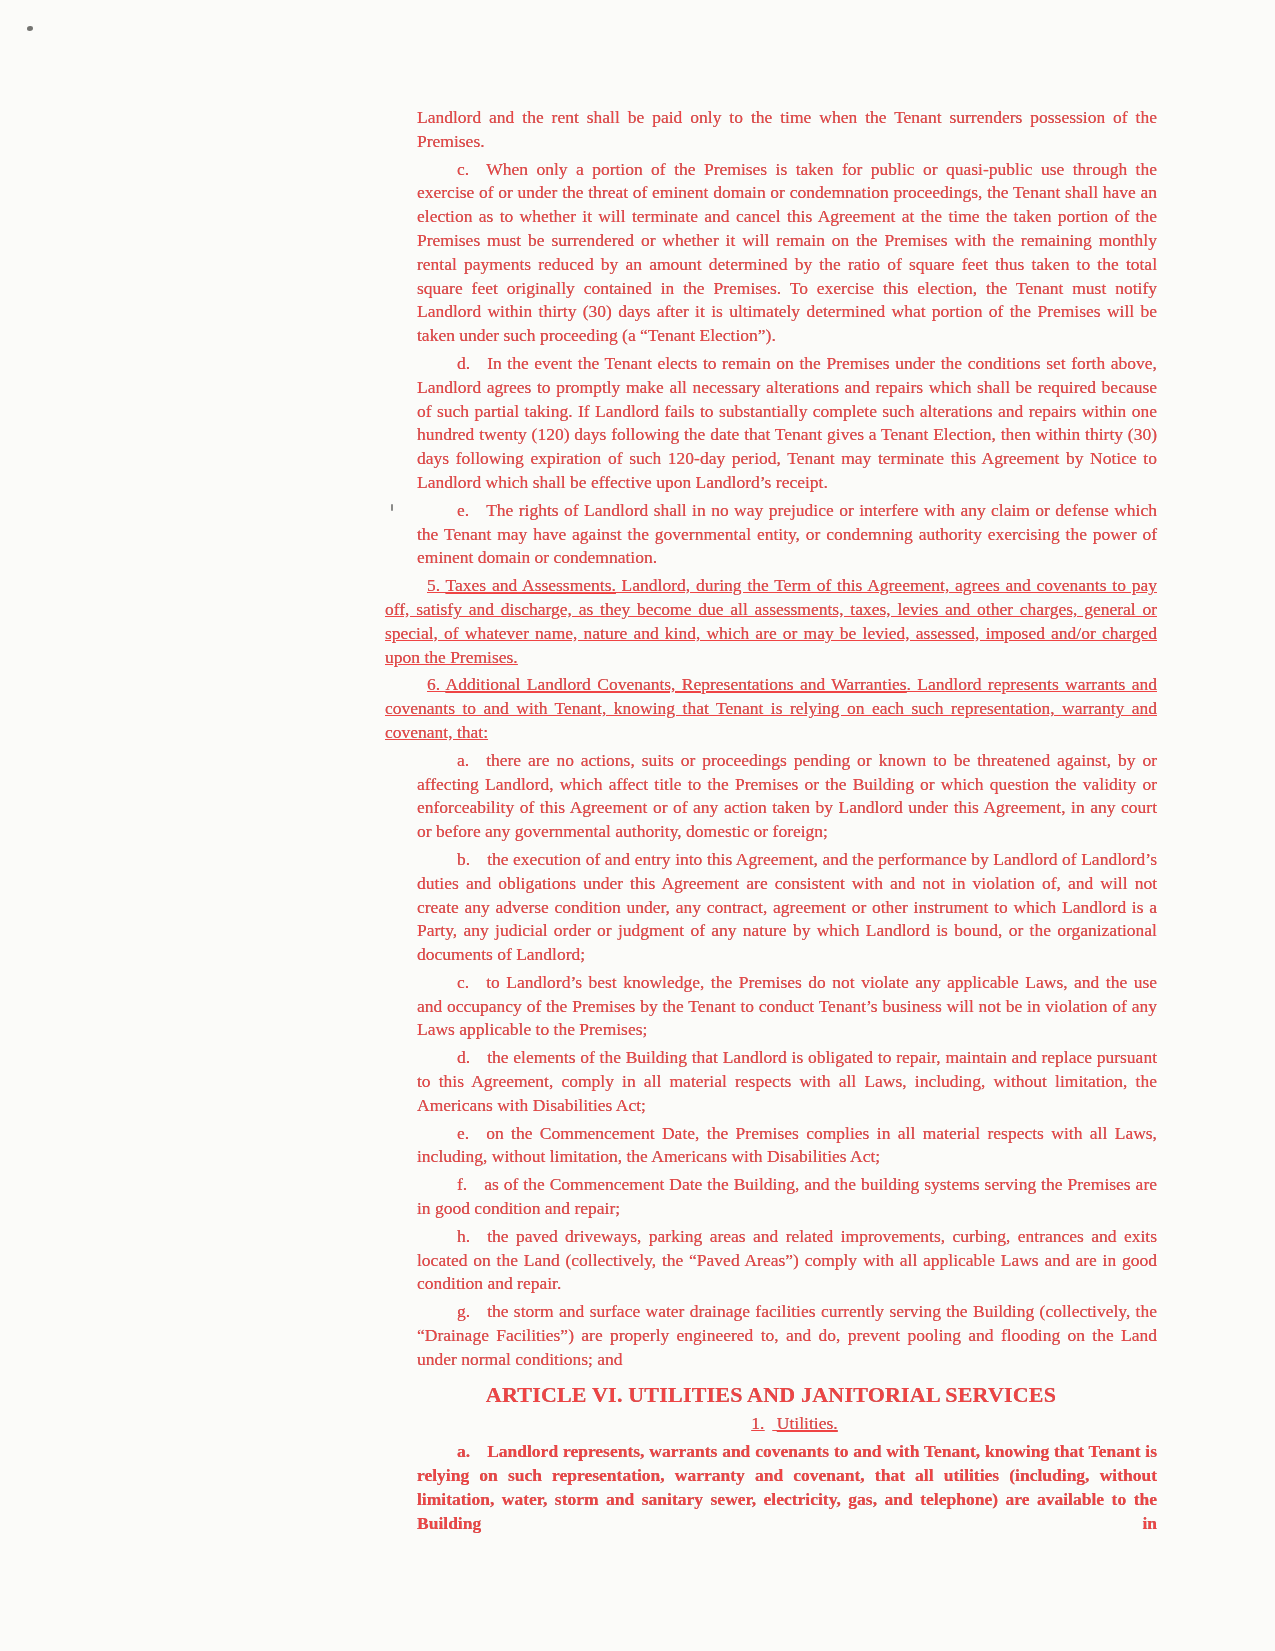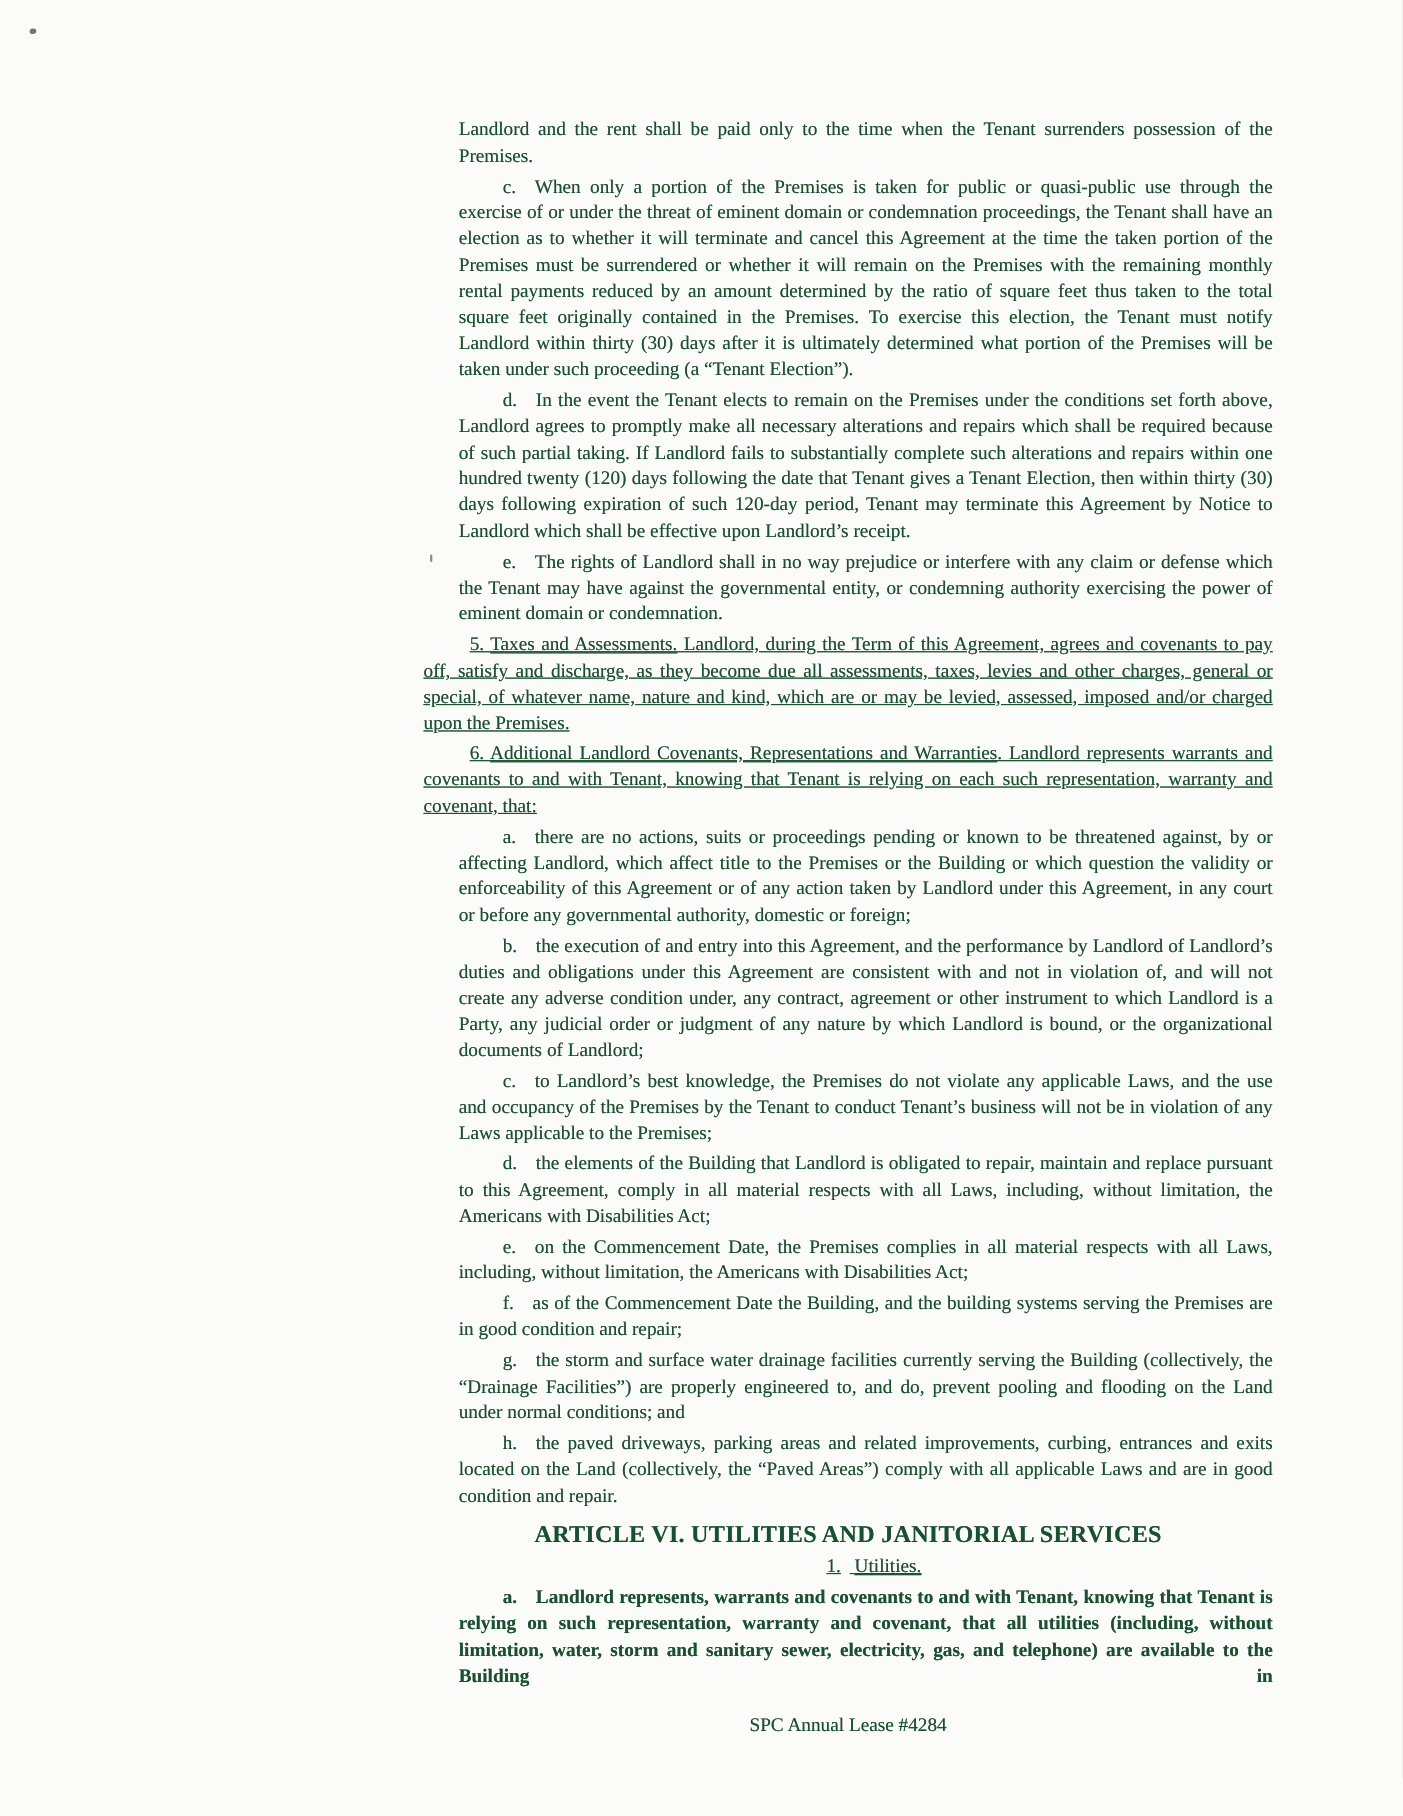--- a/index.html
+++ b/index.html
@@ -6,21 +6,21 @@
   html, body { background: #e8e8e6; }
   body {
     width: 1275px;
     font-family: "Liberation Serif", "DejaVu Serif", serif;
   }
   .page {
     position: relative;
     width: 1275px;
     height: 1651px;
     background: #fbfbf9;
-    color: #14532d;
+    color: #ef4444;
     padding: 102px 118px 0 385px;
     overflow: hidden;
     font-size: 17.5px;
     line-height: 23.8px;
     text-shadow: 0 0 0.5px rgba(25,25,25,0.55);
   }
   .speck {
     position: absolute;
     left: 27px; top: 26px;
     width: 6px; height: 5px;
@@ -80,26 +80,25 @@
   <p class="para sub"><span class="plabel">b.</span><span>the execution of and entry into this Agreement, and the performance by Landlord of Landlord’s duties and obligations under this Agreement are consistent with and not in violation of, and will not create any adverse condition under, any contract, agreement or other instrument to which Landlord is a Party, any judicial order or judgment of any nature by which Landlord is bound, or the organizational documents of Landlord;</span></p>
 
   <p class="para sub"><span class="plabel">c.</span><span>to Landlord’s best knowledge, the Premises do not violate any applicable Laws, and the use and occupancy of the Premises by the Tenant to conduct Tenant’s business will not be in violation of any Laws applicable to the Premises;</span></p>
 
   <p class="para sub"><span class="plabel">d.</span><span>the elements of the Building that Landlord is obligated to repair, maintain and replace pursuant to this Agreement, comply in all material respects with all Laws, including, without limitation, the Americans with Disabilities Act;</span></p>
 
   <p class="para sub"><span class="plabel">e.</span><span>on the Commencement Date, the Premises complies in all material respects with all Laws, including, without limitation, the Americans with Disabilities Act;</span></p>
 
   <p class="para sub"><span class="plabel">f.</span><span>as of the Commencement Date the Building, and the building systems serving the Premises are in good condition and repair;</span></p>
 
+  <p class="para sub"><span class="plabel">h.</span><span>the paved driveways, parking areas and related improvements, curbing, entrances and exits located on the Land (collectively, the “Paved Areas”) comply with all applicable Laws and are in good condition and repair.</span></p>
+
   <p class="para sub"><span class="plabel">g.</span><span>the storm and surface water drainage facilities currently serving the Building (collectively, the “Drainage Facilities”) are properly engineered to, and do, prevent pooling and flooding on the Land under normal conditions; and</span></p>
-
-  <p class="para sub"><span class="plabel">h.</span><span>the paved driveways, parking areas and related improvements, curbing, entrances and exits located on the Land (collectively, the “Paved Areas”) comply with all applicable Laws and are in good condition and repair.</span></p>
 
   <p class="para heading">ARTICLE VI. UTILITIES AND JANITORIAL SERVICES</p>
 
   <p class="para num utilities"><span class="ulabel">1.</span> <span class="u">Utilities.</span></p>
 
   <p class="para sub justify-last"><span class="plabel">a.</span><span>Landlord represents, warrants and covenants to and with Tenant, knowing that Tenant is relying on such representation, warranty and covenant, that all utilities (including, without limitation, water, storm and sanitary sewer, electricity, gas, and telephone) are available to the Building in</span></p>
 
   <div class="footer">
-    <p class="fline">SPC Annual Lease #4284</p>
   </div>
 </div>
 
 </body></html>

